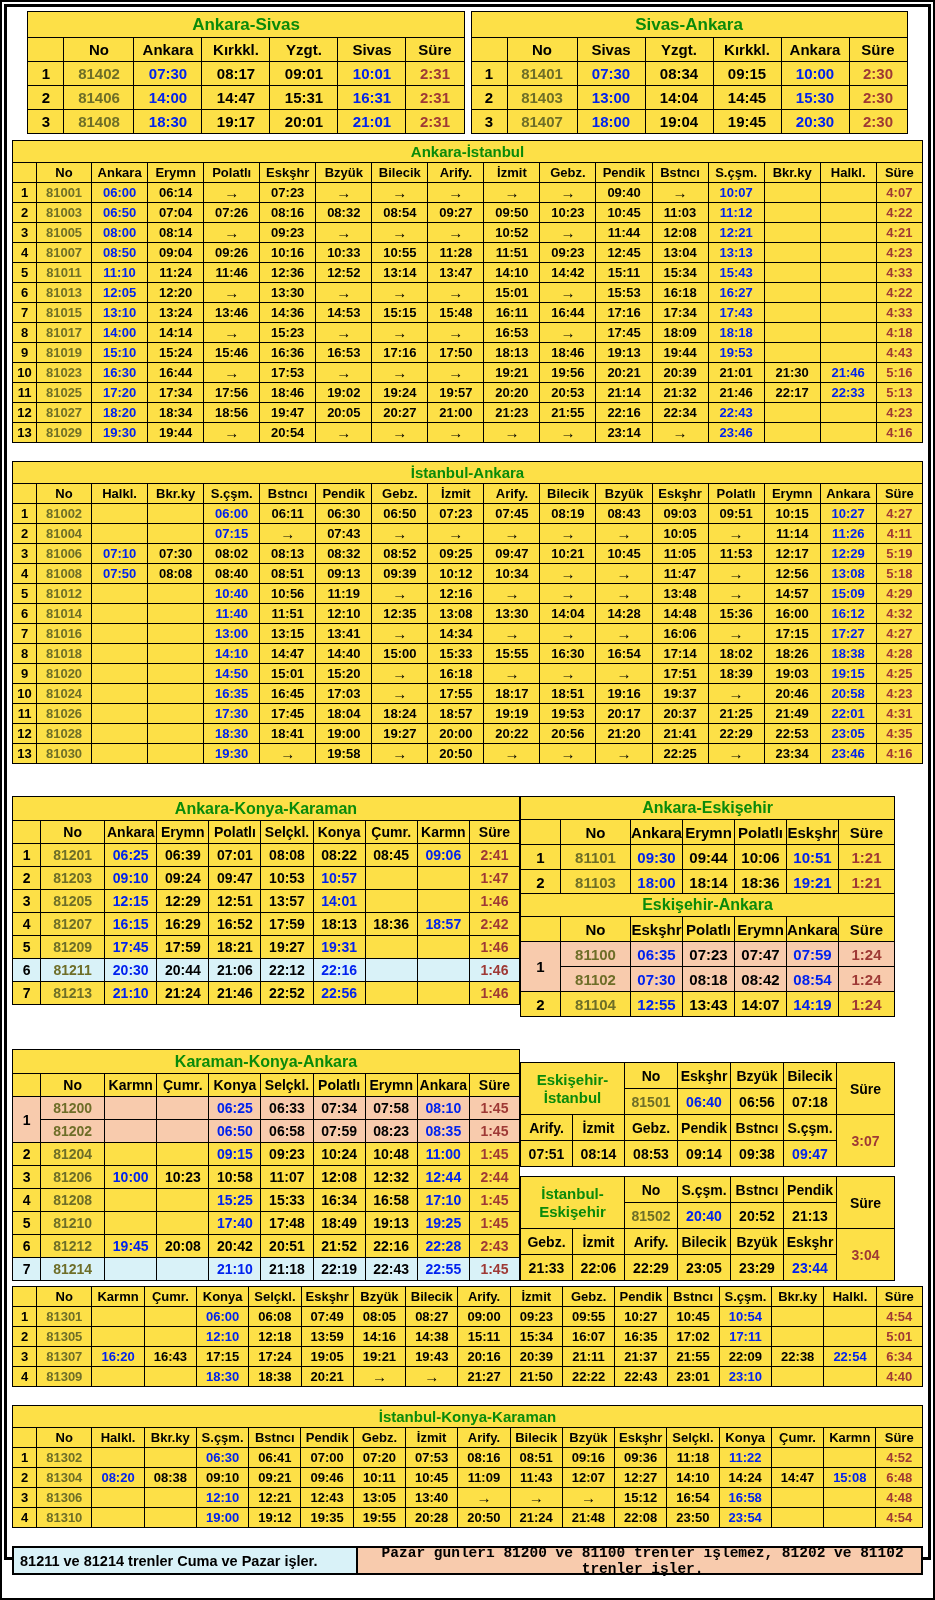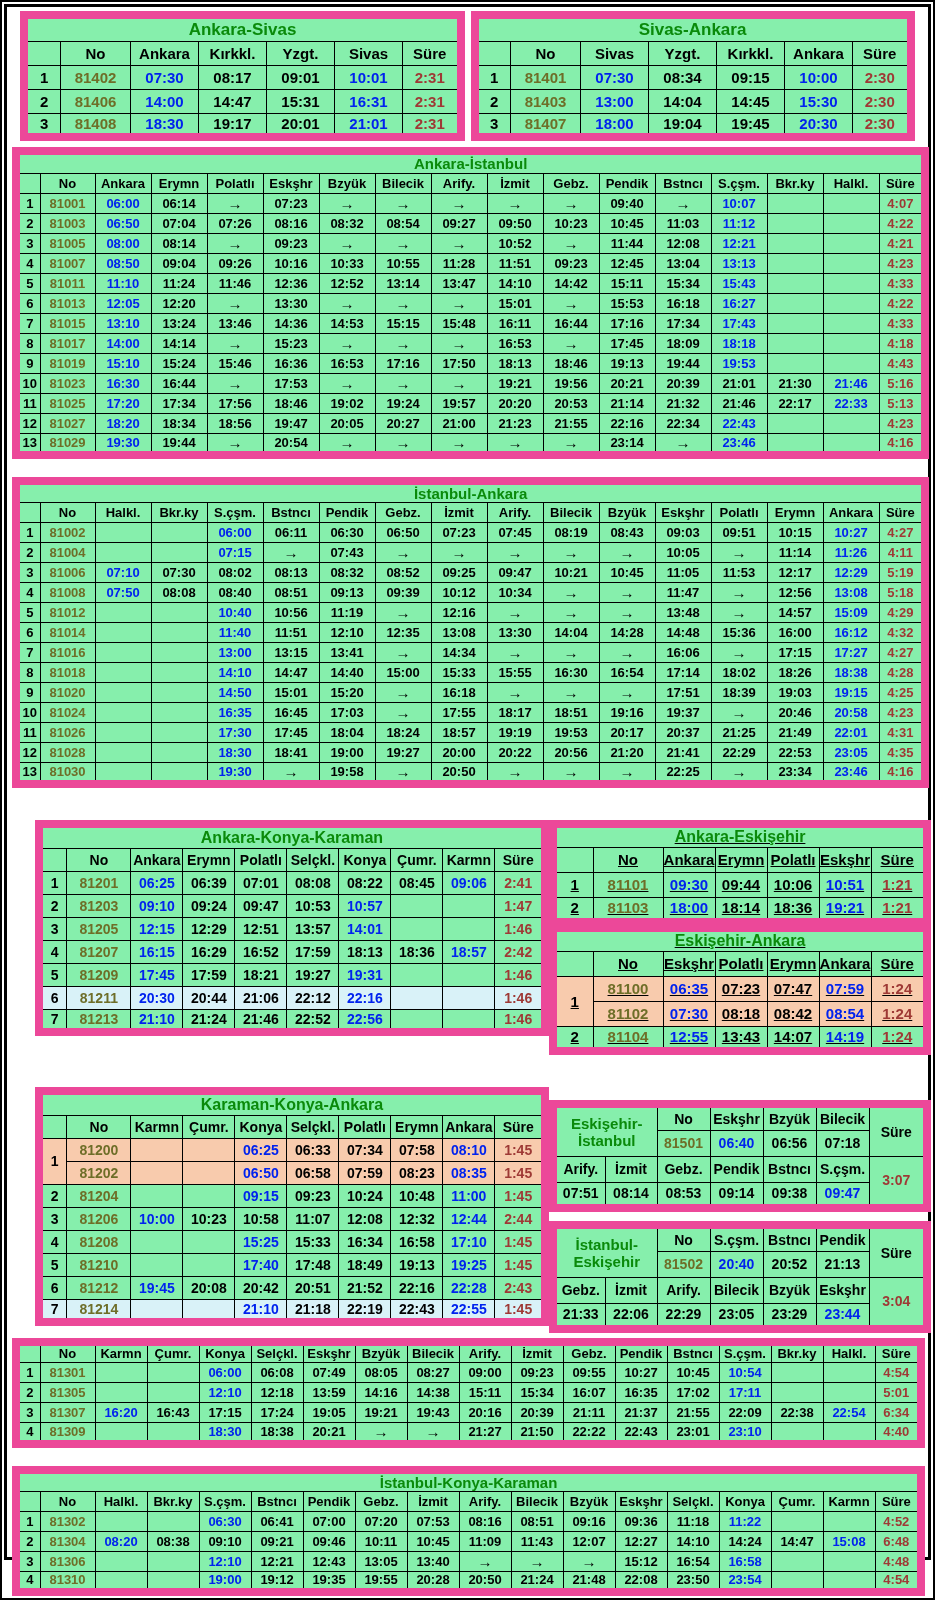--- a/index.html
+++ b/index.html
@@ -8,47 +8,47 @@
   }
   *{box-sizing:border-box; margin:0; padding:0;}
   html,body{width:935px; background:#fff;}
   body{font-family:"Liberation Sans",sans-serif; font-weight:700; color:#000;}
   .page{width:935px; height:1600px; border:2px solid #000; padding:2px; background:#fff;}
   .titlebar{border:3px solid #000; height:31px; display:flex; align-items:center; justify-content:center; gap:34px; margin-bottom:3px;}
   .page-title{font-size:19px; letter-spacing:-0.5px;}
   .page-subtitle{font-size:17px; font-weight:400; letter-spacing:-0.5px;}
   .main{border:3px solid #000; height:1556px; padding:4px 5px;}
 
-  table{border-collapse:collapse; table-layout:fixed; background:#86efac; border:8px solid #ec4899;}
+  table{border-collapse:collapse; table-layout:fixed; background:#fde047; border:1px solid #ec4899;}
   td{border:1px solid #000; text-align:center; vertical-align:middle; white-space:nowrap; overflow:hidden; padding:0;}
   .t-title{color:var(--green); font-size:16px;}
   .t-head{color:#000;}
   .c-no{color:var(--olive);}
   .c-blue{color:var(--blue);}
   .c-sure{color:var(--red);}
   .c-arrow{font-size:15px;}
   tr.hl-cyan td{background:var(--cyan);}
   tr.hl-peach td{background:var(--peach);}
 
   .row-a{display:flex; justify-content:center; gap:6px; padding:0 24px; margin-bottom:6px;}
   .t-sivas{width:430px; font-size:15px;}
   .t-sivas td{height:24px;}
   .t-sivas .t-title{height:26px; font-size:17px;}
 
   .t-big{width:100%; font-size:13px; margin-bottom:18px;}
   .t-big td{height:20px;}
   .t-big .t-title{height:22px; font-size:15px;}
 
-  .mid-row{display:flex; justify-content:flex-end; margin-bottom:5px; align-items:flex-start;margin-top:32px;}
+  .mid-row{display:flex; justify-content:flex-start; margin-bottom:5px; align-items:flex-start;margin-top:32px;}
   .t-konya{width:508px; font-size:14px;}
   .t-konya td{height:23px;}
   .t-konya .t-title{height:24px; font-size:16px;}
 
   .right-stack{width:374px;}
-  .t-esk{width:374px; font-size:15px;text-decoration:underline;}
+  .t-esk{width:374px; font-size:15px;}
   .t-esk td{height:25px;}
   .t-esk .t-title{height:23px; font-size:16px;}
   .t-esk + .t-esk{margin-top:-2px;}
 
   .mini-stack{width:374px; padding-top:13px; display:flex; flex-direction:column; gap:9px;}
   .mini{width:374px; font-size:14px;}
   .mini td{height:26px;}
   .mini-title{color:var(--green); font-size:15px; line-height:1.15;}
   .c-sure-label{color:#000;}
 

